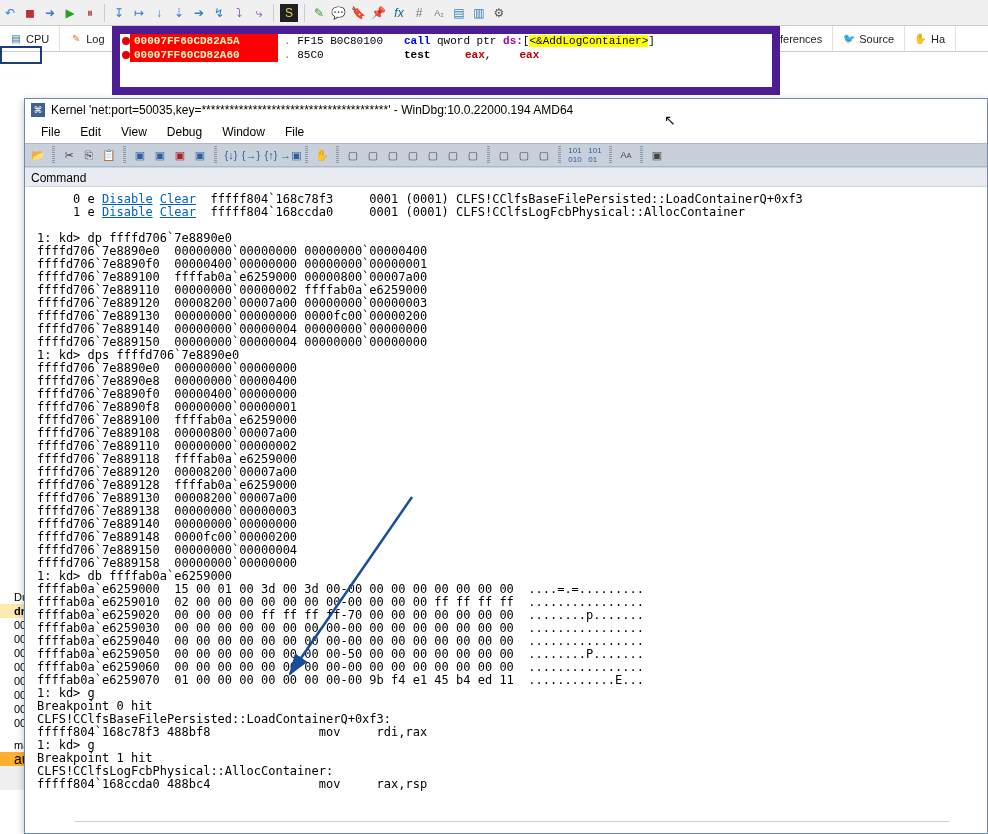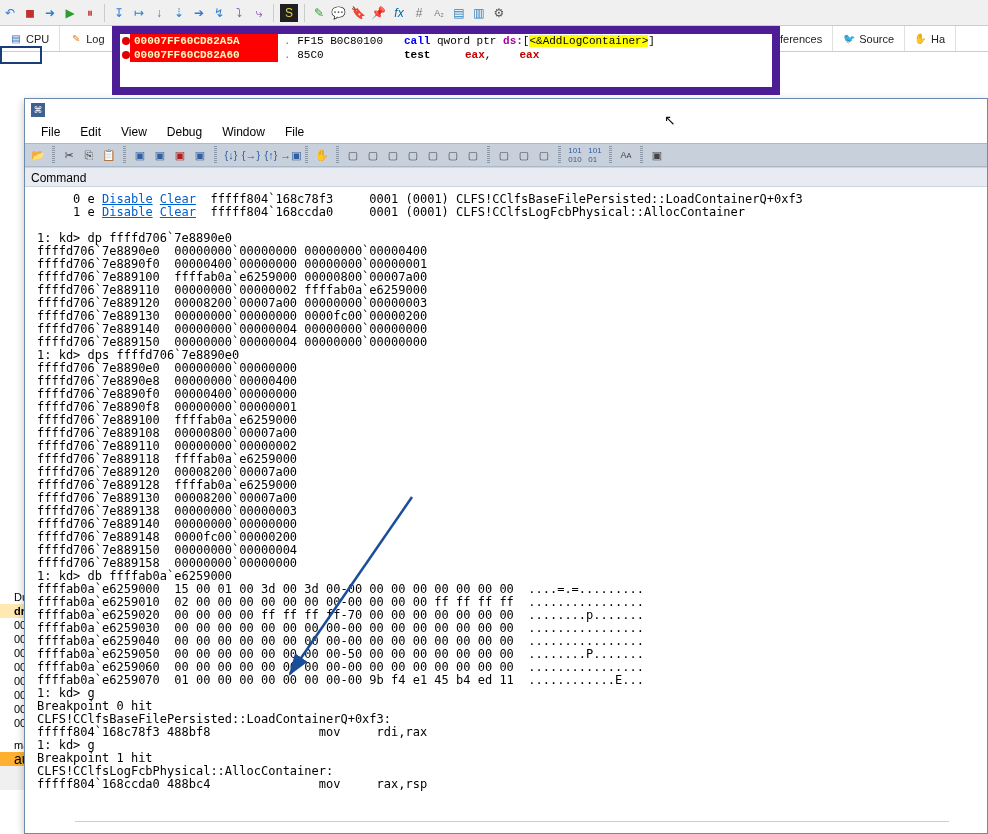--- a/index.html
+++ b/index.html
@@ -337,20 +337,21 @@
       <div class="row">007</div>
     </div>
   <div class="row" style="height:8px"></div>
   <div class="row">mand</div>
   <div class="row paused">ause</div>
 </div>
 
 <div class="windbg">
   <div class="wd-title">
     <span class="ic">⌘</span>
+    <span>Kernel 'net:port=50035,key=****************************************' - WinDbg:10.0.22000.194 AMD64</span>
   </div>
   <div class="wd-menu">
     <span>File</span>
     <span>Edit</span>
     <span>View</span>
     <span>Debug</span>
     <span>Window</span>
     <span>File</span>
   </div>
   <div class="wd-tb">

